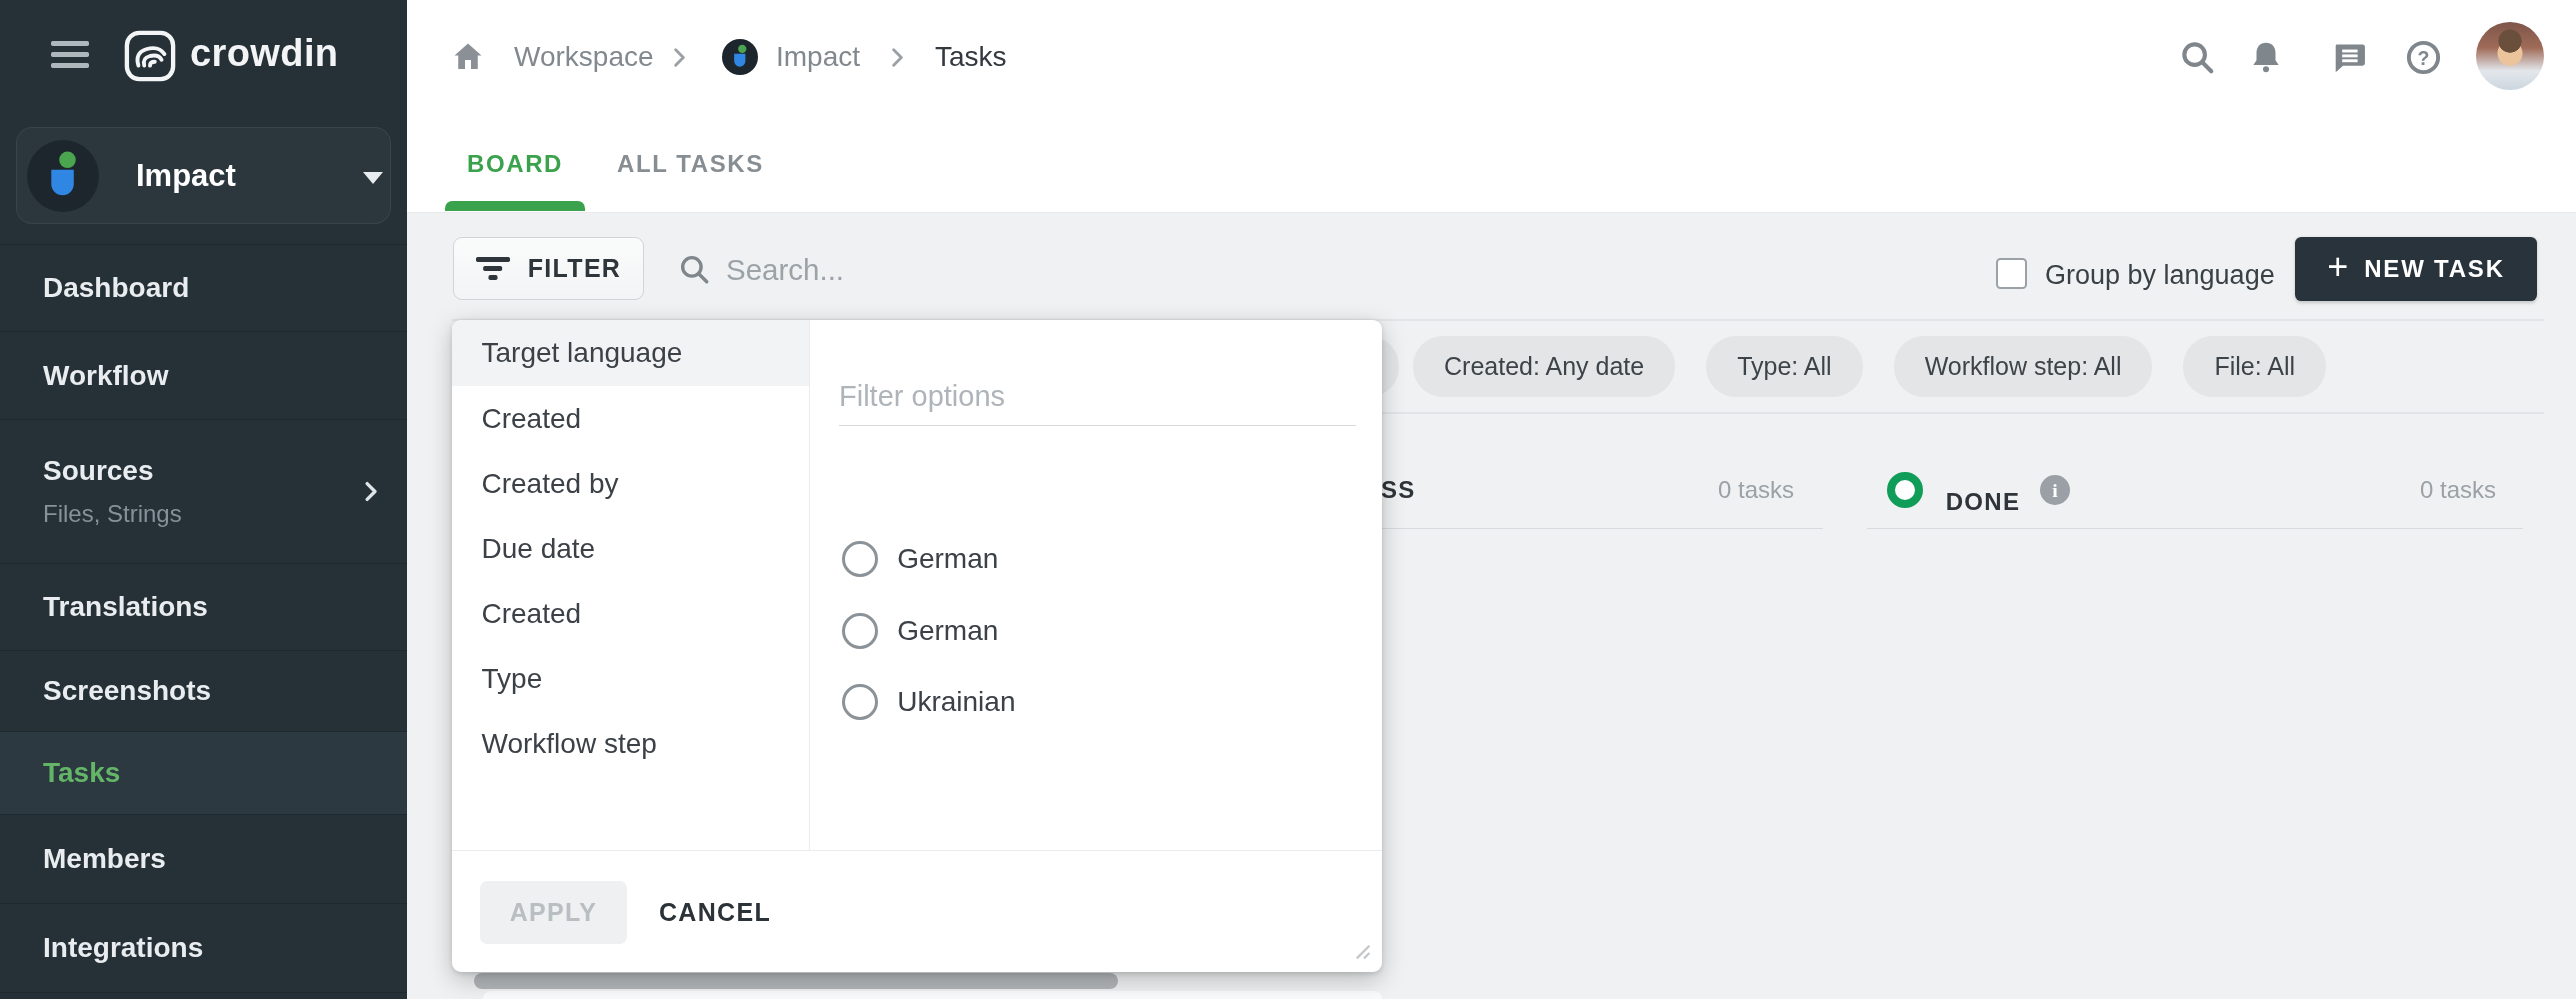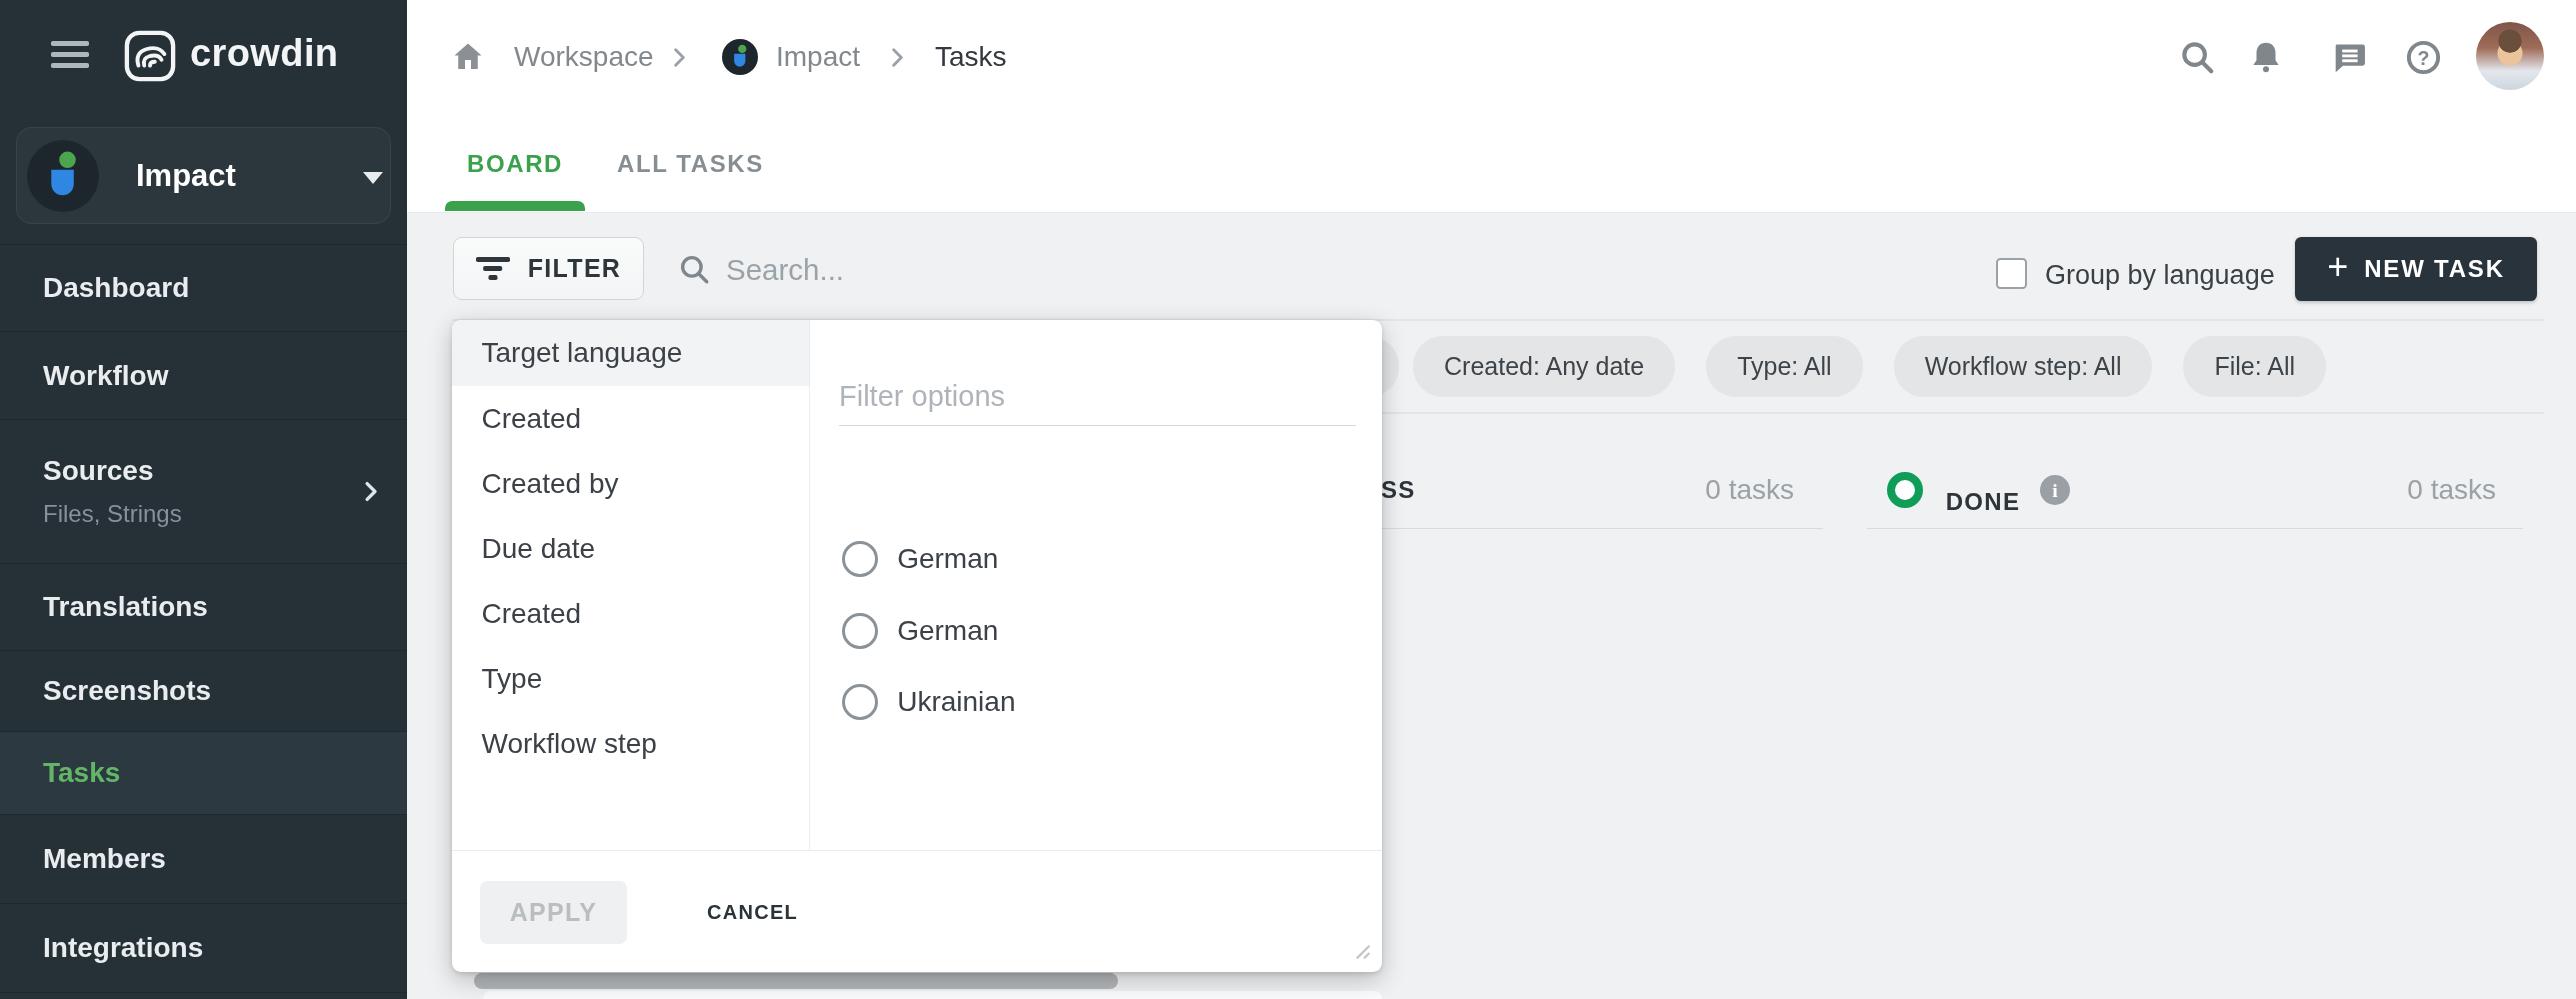--- a/index.html
+++ b/index.html
@@ -71,21 +71,21 @@
   
   .chips { position:absolute; left:1413px; top:336px; display:flex; gap:31px; }
   .chip { height:61px; border-radius:30px; background:#e3e5e7; display:flex; align-items:center;
     padding:0 31px; font-size:25px; color:#3d4449; white-space:nowrap; cursor:pointer; }
   .chip-partial { position:absolute; left:1315px; top:336px; width:84px; height:61px; border-radius:30px; background:#e3e5e7; z-index:1; }
 
   
   .board-col { position:absolute; top:452px; height:77px; width:656px; border-bottom:1.8px solid #d8dbdd;
     display:flex; align-items:center; }
   .col-title { font-size:24px; font-weight:700; letter-spacing:1.3px; color:#2e343a; }
-  .col-count { font-size:28px; color:#9aa1a7; margin-left:auto; }
+  .col-count { font-size:24px; color:#9aa1a7; margin-left:auto; }
   .done-ring { width:36px; height:36px; border-radius:50%; border:8px solid #0f9d58; background:#fff; }
   .info-badge { width:30px; height:30px; border-radius:50%; background:#9aa0a6; color:#fff; font-size:19.7px; font-weight:700;
     display:flex; align-items:center; justify-content:center; cursor:pointer; font-family:"Liberation Serif",serif; }
 
   
   .panel { position:absolute; left:452px; top:320px; width:930px; height:652px; background:#fff; border-radius:9px;
     box-shadow:0 7.2px 25px rgba(0,0,0,.22), 0 1.8px 5.4px rgba(0,0,0,.12); z-index:10; }
   .panel-left { position:absolute; left:0; top:0; width:358px; height:530px; border-right:1.8px solid #eaecee; border-radius:9px 0 0 0; overflow:hidden; }
   .pcat { height:65px; display:flex; align-items:center; padding-left:29.5px; font-size:28px; color:#3b4147; cursor:pointer; }
   .pcat.selected { background:#f2f3f5; height:66px; }
@@ -96,21 +96,21 @@
   .radio-row { position:absolute; left:0; width:571px; height:72px; display:flex; align-items:center; cursor:pointer; }
   .radio { width:36px; height:36px; border-radius:50%; margin-left:29.5px; border:3.6px solid #8b9298; background:#fff;
     display:flex; align-items:center; justify-content:center; }
   .radio.sel { border-color:#2f9e44; }
   .radio.sel .dot { width:17px; height:17px; border-radius:50%; background:#2f9e44; }
   .radio-lbl { margin-left:19.7px; font-size:28px; color:#3b4147; }
   .panel-footer { position:absolute; left:0; top:530px; width:930px; height:123px; border-top:1.8px solid #e9ebed;
     display:flex; align-items:center; padding-left:28px; gap:32px; border-radius:0 0 9px 9px; }
   .apply-btn { width:147px; height:63px; background:#eef0f1; border:none; border-radius:7.2px;
     font-family:inherit; font-size:25px; font-weight:700; letter-spacing:1.3px; color:#b9bec2; cursor:default; }
-  .cancel-btn { background:none; border:none; font-family:inherit; font-size:20px; font-weight:700; letter-spacing:1.3px; color:#2b3238; cursor:pointer;margin-left:48px; }
+  .cancel-btn { background:none; border:none; font-family:inherit; font-size:25px; font-weight:700; letter-spacing:1.3px; color:#2b3238; cursor:pointer; }
   .resize-handle { position:absolute; right:9px; bottom:7.2px; cursor:nwse-resize; }
 
   .scroll-thumb { position:absolute; left:474px; top:973px; width:644px; height:16px; border-radius:8px; background:#b2b6b9; z-index:5; cursor:pointer; }
   .bottom-strip { position:absolute; left:483px; top:991px; width:899px; height:8px; border-radius:9px 9px 0 0; background:#fafbfc; z-index:4; }
 </style>
 </head>
 <body>
 
 <aside class="sidebar">
   <div class="hamburger">

